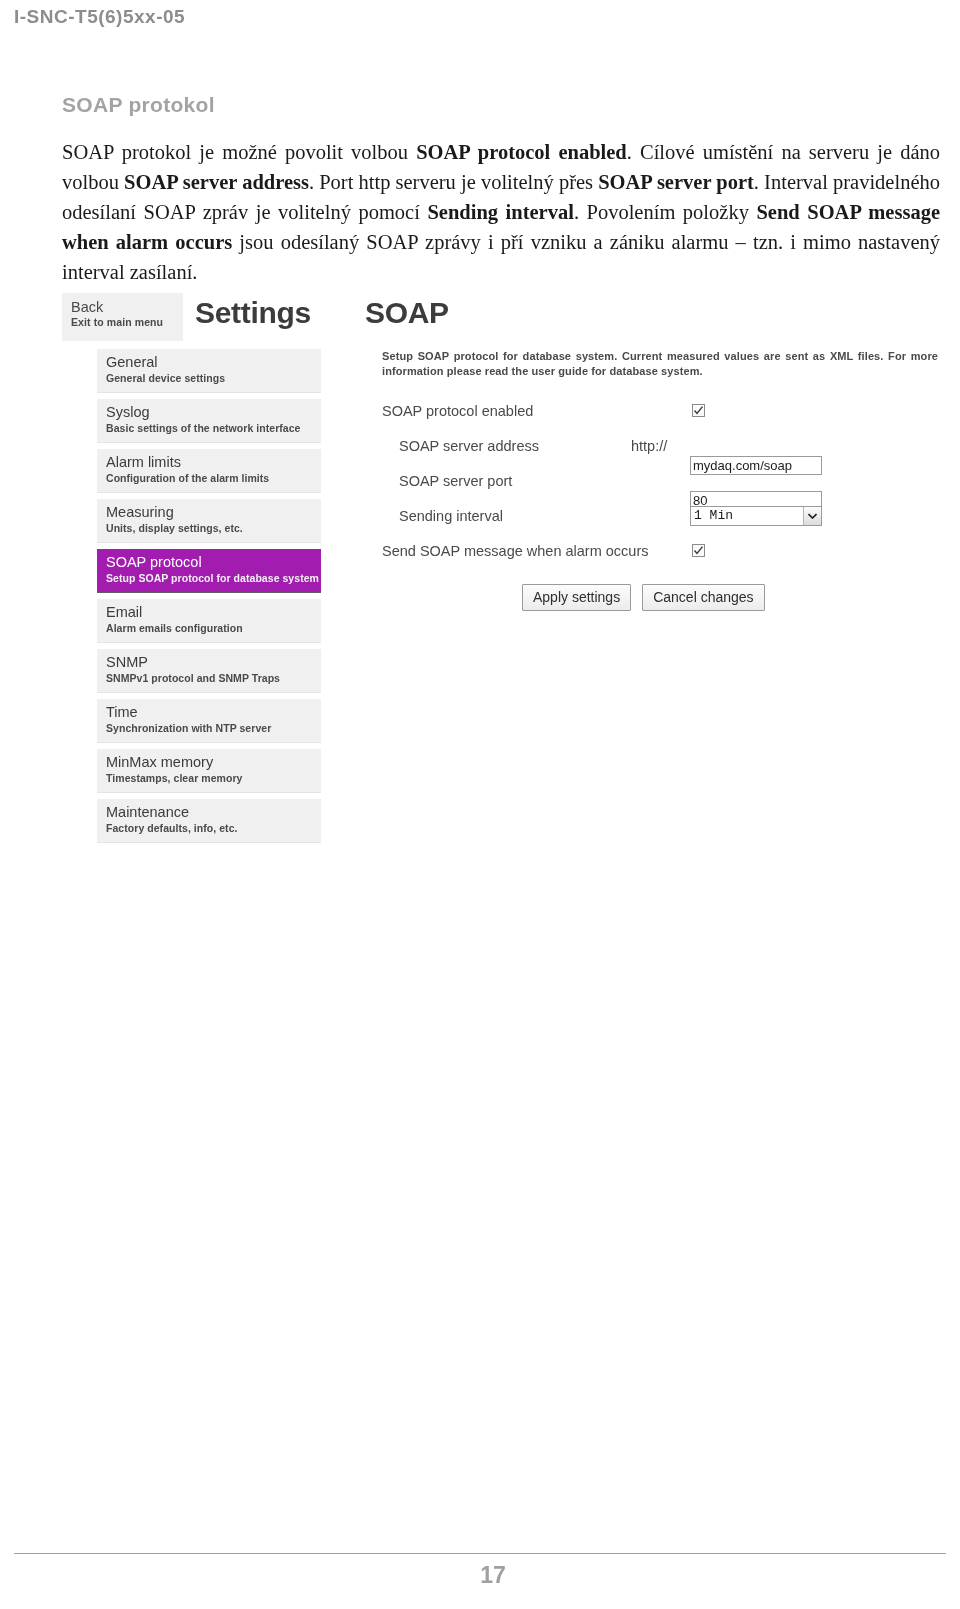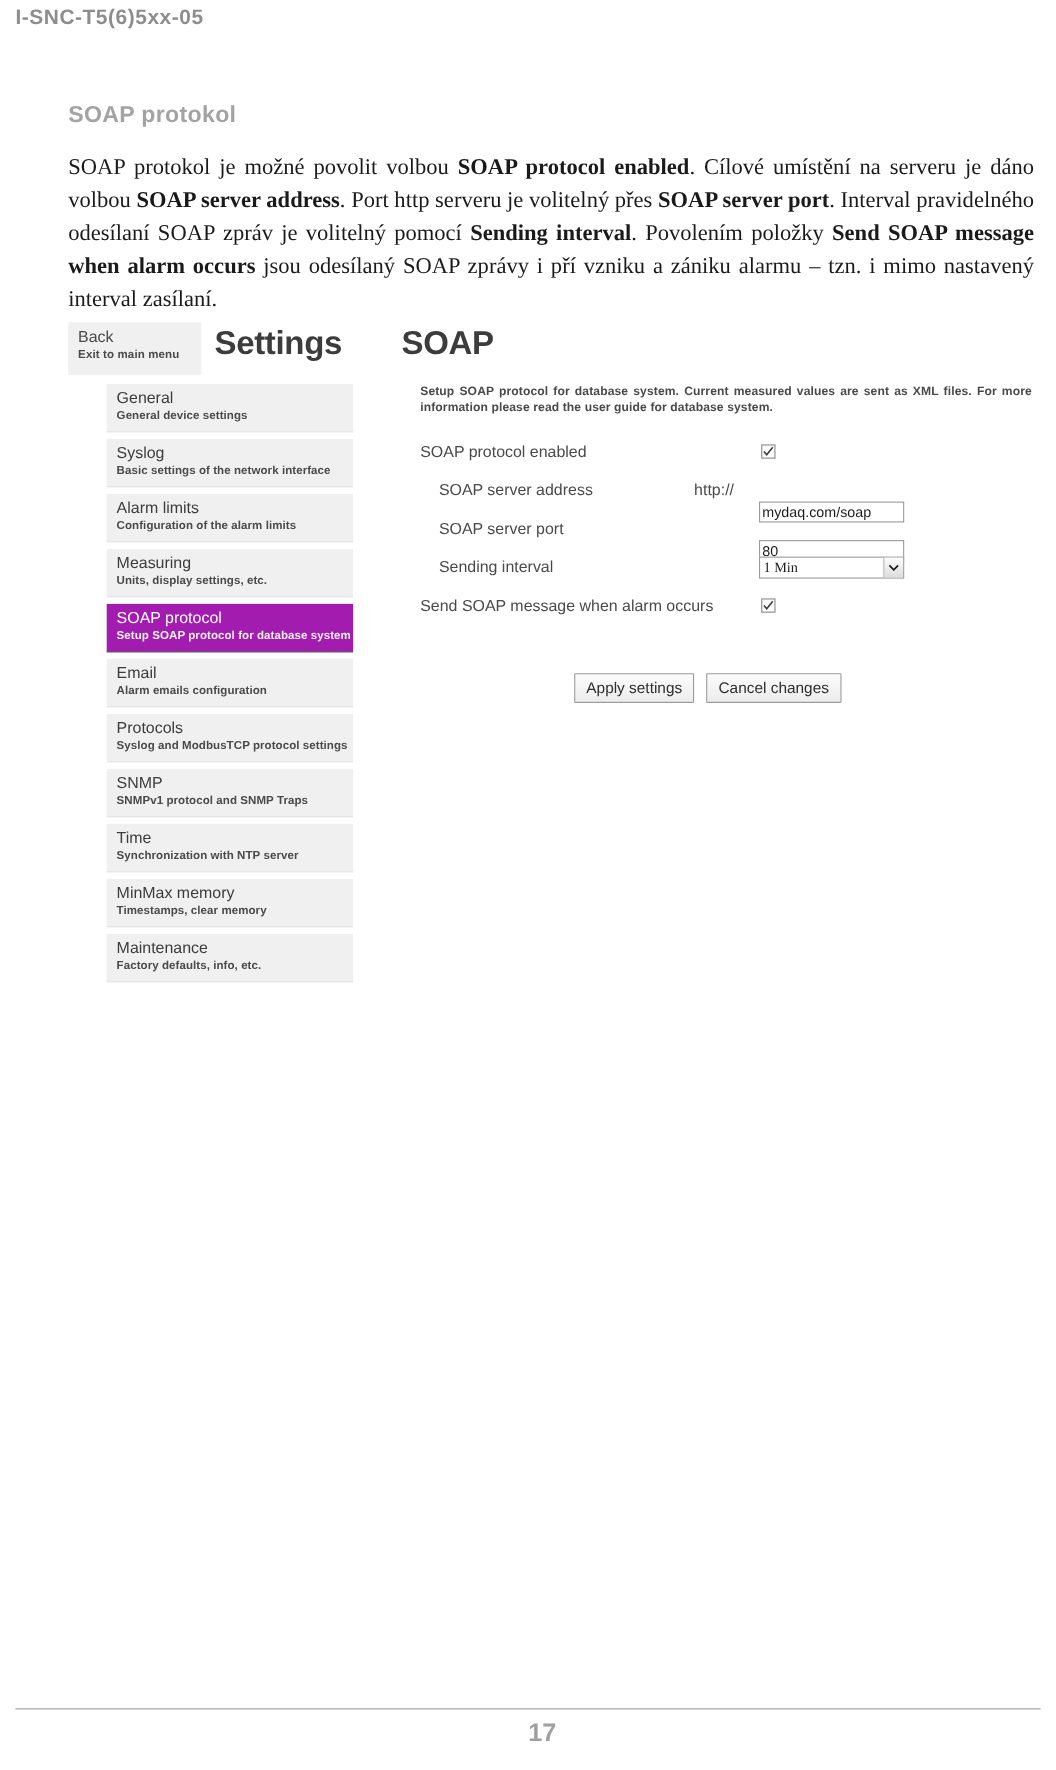--- a/index.html
+++ b/index.html
@@ -229,39 +229,39 @@
     top: 0;
     width: 132px;
     height: 20px;
     border: 1px solid #9a9a9a;
     background: #ffffff;
     box-sizing: border-box;
     font-size: 13px;
     color: #1c1c1c;
     line-height: 18px;
     padding-left: 3px;
-    font-family: Liberation Serif, serif;
+    font-family: Liberation Mono, monospace;
   }
   .select-arrow {
     position: absolute;
     right: 0;
     top: 0;
     width: 18px;
     height: 18px;
     background: linear-gradient(#fdfdfd, #dcdcdc);
     border-left: 1px solid #b4b4b4;
     box-sizing: border-box;
     display: flex;
     align-items: center;
     justify-content: center;
   }
 
   .btn-row {
     position: relative;
-    margin-top: 36px;
+    margin-top: 8px;
     margin-left: 140px;
     display: flex;
     gap: 11px;
   }
   .btn {
     border: 1px solid #9a9a9a;
     background: linear-gradient(#fcfcfc, #ececec);
     font-size: 14px;
     color: #2e2e2e;
     padding: 4px 10px 5px 10px;
@@ -331,24 +331,20 @@
         <div class="mi-title">Measuring</div>
         <div class="mi-sub">Units, display settings, etc.</div>
       </div>
       <div class="menu-item active">
         <div class="mi-title">SOAP protocol</div>
         <div class="mi-sub">Setup SOAP protocol for database system</div>
       </div>
       <div class="menu-item">
         <div class="mi-title">Email</div>
         <div class="mi-sub">Alarm emails configuration</div>
-      </div>
-      <div class="menu-item">
-        <div class="mi-title">Protocols</div>
-        <div class="mi-sub">Syslog and ModbusTCP protocol settings</div>
       </div>
       <div class="menu-item">
         <div class="mi-title">SNMP</div>
         <div class="mi-sub">SNMPv1 protocol and SNMP Traps</div>
       </div>
       <div class="menu-item">
         <div class="mi-title">Time</div>
         <div class="mi-sub">Synchronization with NTP server</div>
       </div>
       <div class="menu-item">

